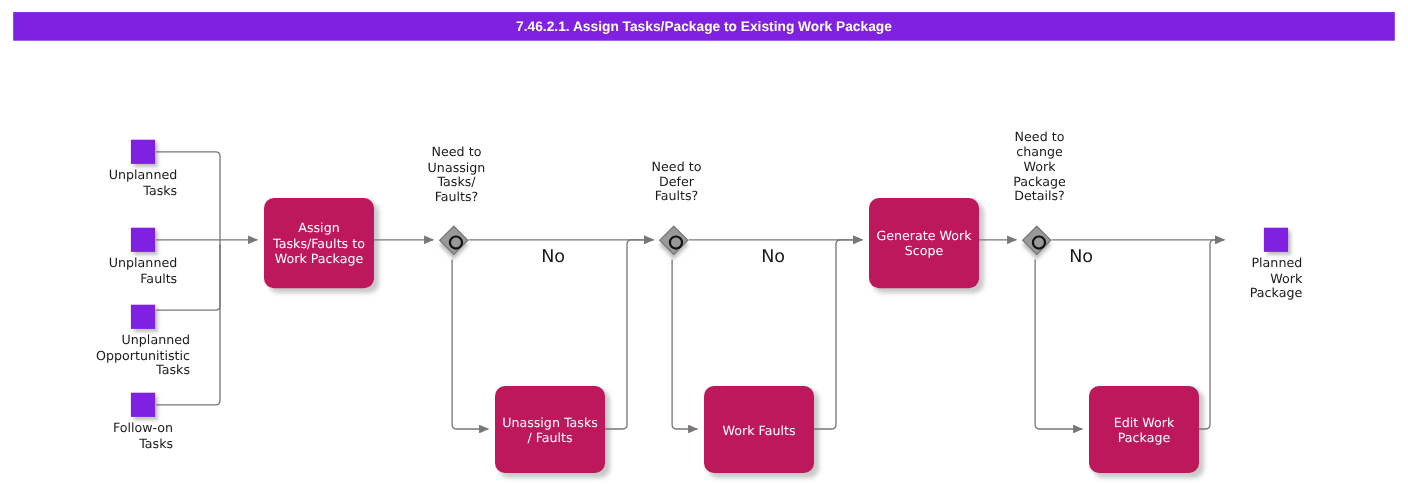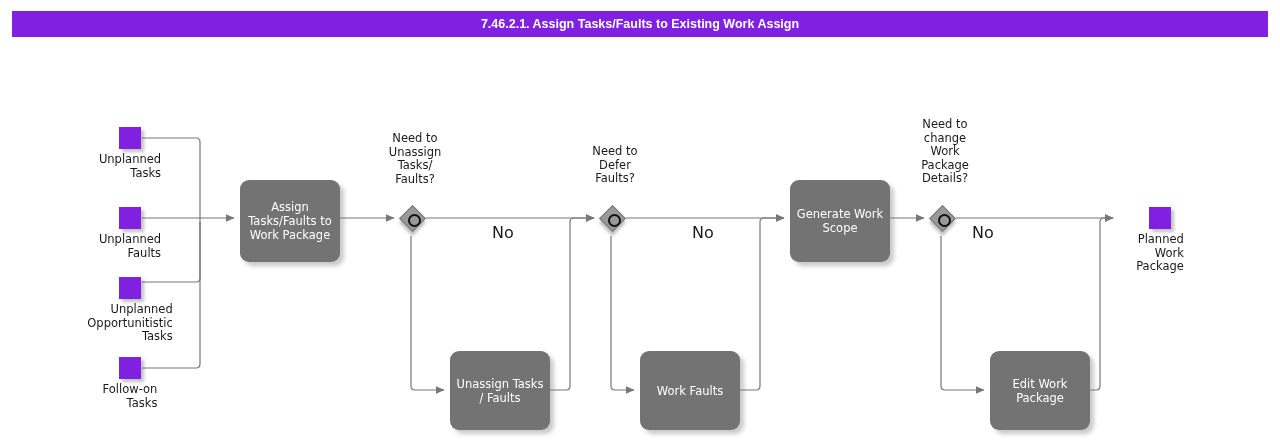--- a/index.html
+++ b/index.html
@@ -66,21 +66,21 @@
     text-align: right;
     font-size: 11.5px;
     color: #1a1a1a;
     line-height: 13.5px;
     white-space: nowrap;
     font-family: "DejaVu Sans", sans-serif;
   }
 
   
   .task-node {
-    background: #737373;
+    background: #be185d;
     border-radius: 9px;
     box-shadow: 4px 4px 4px rgba(120,120,120,0.40);
     display: flex;
     align-items: center;
     justify-content: center;
     text-align: center;
   }
   .task-node .task-label {
     color: #ffffff;
     font-size: 11.5px;
@@ -134,21 +134,21 @@
     font-size: 16px;
     color: #1a1a1a;
     white-space: nowrap;
     font-family: "DejaVu Sans", sans-serif;
   }
 </style>
 </head>
 <body>
 
 <div id="title-bar">
-  <span class="title-text">7.46.2.1. Assign Tasks/Faults to Existing Work Assign</span>
+  <span class="title-text">7.46.2.1. Assign Tasks/Package to Existing Work Package</span>
 </div>
 
 <svg id="connectors" viewBox="0 0 1280 440" xmlns="http://www.w3.org/2000/svg">
   <defs>
     <marker id="arrow" markerWidth="9" markerHeight="8" refX="8.5" refY="4" orient="auto" markerUnits="userSpaceOnUse">
       <path d="M0,0 L9,4 L0,8 z" fill="#777777"></path>
     </marker>
   </defs>
   <g fill="none" stroke="#777777" stroke-width="1.2">
 

